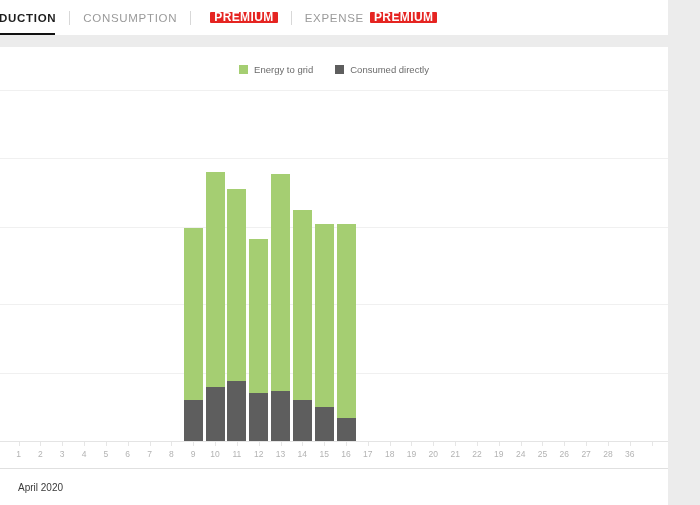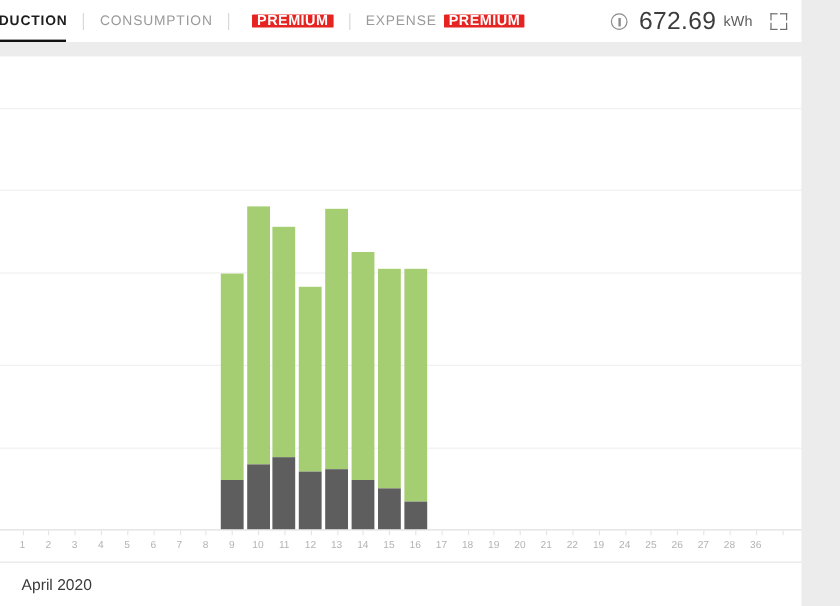--- a/index.html
+++ b/index.html
@@ -213,21 +213,21 @@
     position: absolute;
     left: 0; top: 469px;
     width: 668px; height: 36px;
     display: flex;
     align-items: center;
     justify-content: space-between;
     padding: 0 14px 0 18px;
     background: #ffffff;
   }
   .period-label {
-    font-size: 13px;
+    font-size: 10px;
     color: #3a3a3a;
   }
   .periods {
     display: flex;
     align-items: center;
   }
   .period {
     position: relative;
     font-size: 10px;
     letter-spacing: 0.8px;
@@ -279,35 +279,34 @@
           <span class="badge">PREMIUM</span>
         </div>
         <div class="tab-sep"></div>
 
         <div class="tab">
           <span>EXPENSE</span>
           <span class="badge">PREMIUM</span>
         </div>
       </div>
 
-      <div class="readout">
-        <div class="icon-info"></div>
-        <span class="kwh-value">672.69</span>
-        <span class="kwh-unit">kWh</span>
-        <div class="icon-expand">
-          <i></i>
-            <i></i>
-            <i></i>
-            <i></i>
-        </div>
-      </div>
     </div>
     <div class="active-underline"></div>
     <div class="sep-band"></div>
 
+    <div class="legend">
+      <div class="legend-item">
+        <span class="swatch" style="background:#a5ce72"></span>
+        <span>Energy to grid</span>
+      </div>
+      <div class="legend-item">
+        <span class="swatch" style="background:#5e5e5e"></span>
+        <span>Consumed directly</span>
+      </div>
+    </div>
 
     <div class="plot">
       <div id="gridlines">
           <div class="gridline" style="top: 0px;"></div>
           <div class="gridline" style="top: 68.4878px;"></div>
           <div class="gridline" style="top: 136.976px;"></div>
           <div class="gridline" style="top: 214.024px;"></div>
           <div class="gridline" style="top: 282.512px;"></div>
           <div class="gridline" style="top: 351px;"></div>
         </div>

